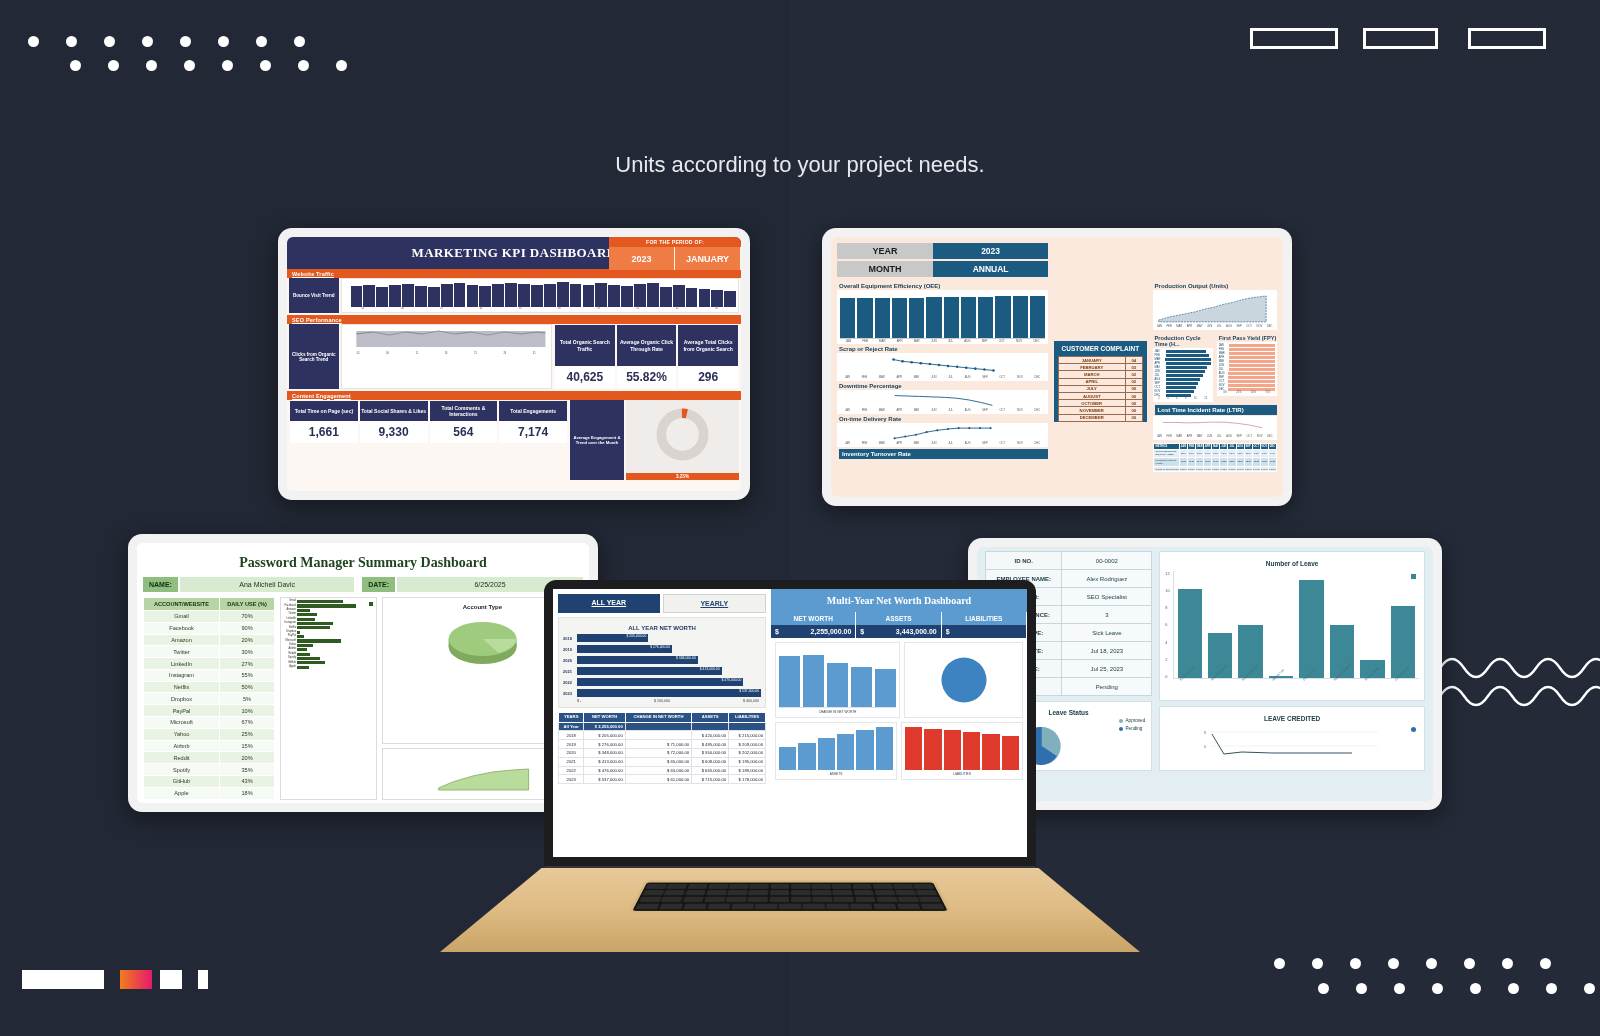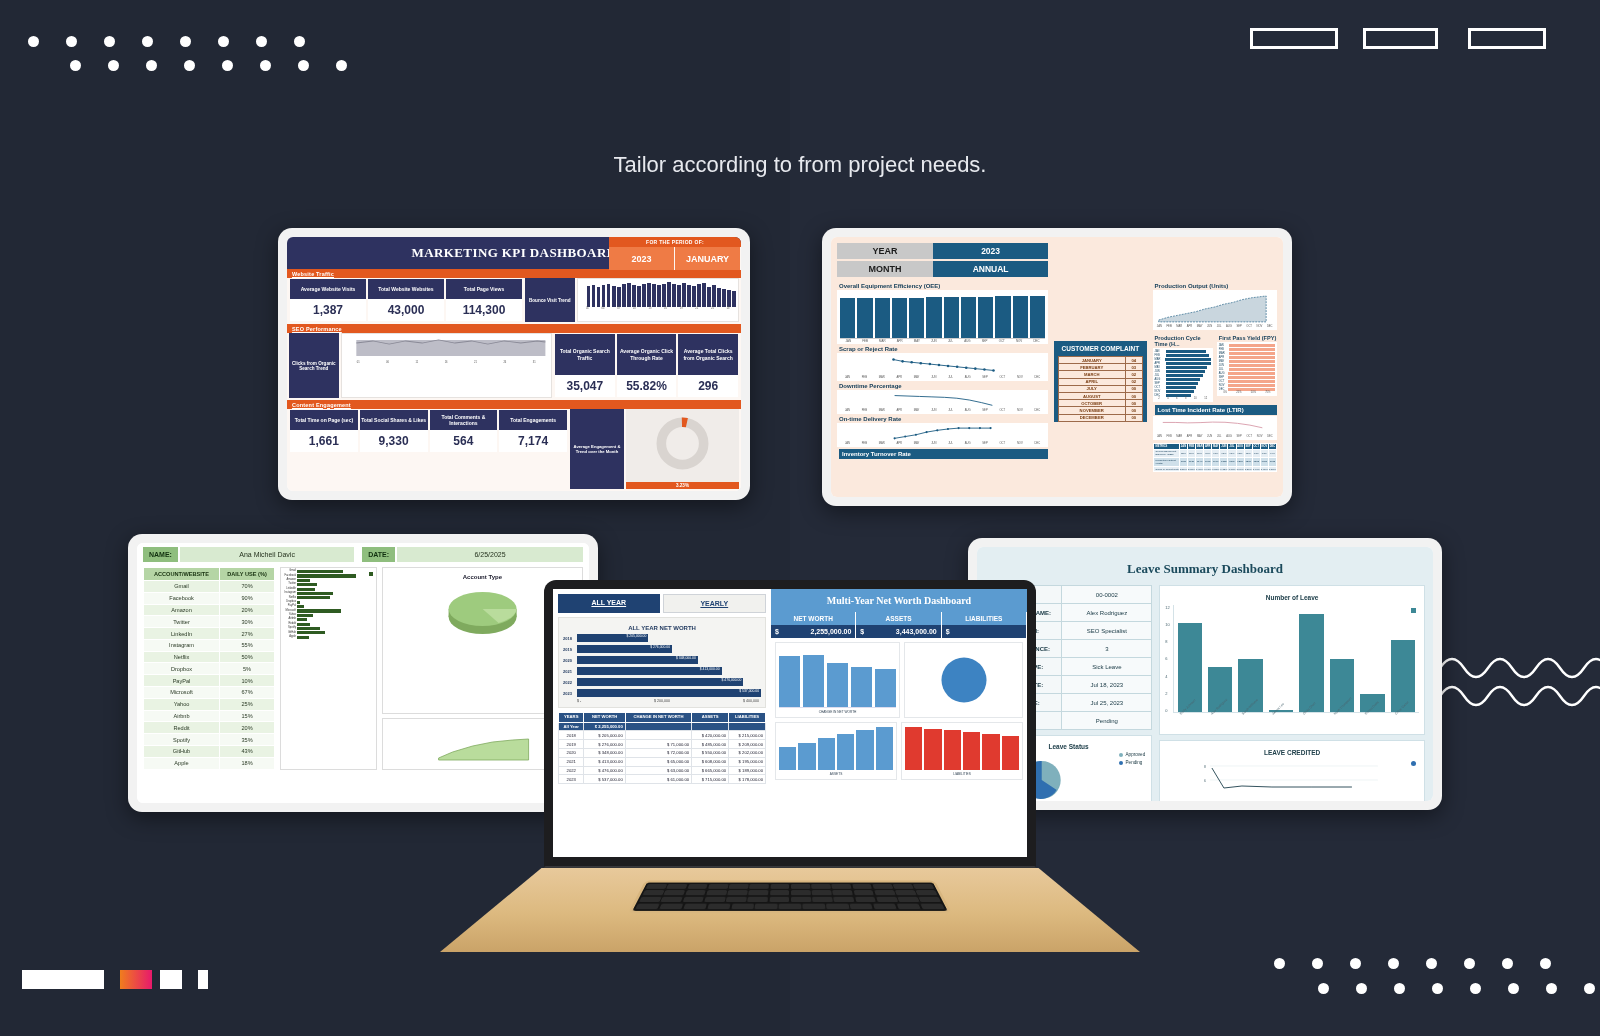--- a/index.html
+++ b/index.html
@@ -203,53 +203,39 @@
   <div class="bar-fill bf1"></div>
   <div class="bar-fill bf2"></div>
   <div class="bar-fill bf3"></div>
   <div class="bar-fill bf4"></div>
 
   <svg class="waves" viewBox="0 0 160 80" preserveAspectRatio="none">
     <path d="M0,28 Q12,10 24,28 T48,28 T72,28 T96,28 T120,28 T144,28 T168,28" fill="none" stroke="#fff" stroke-width="2.4"></path>
     <path d="M0,56 Q12,38 24,56 T48,56 T72,56 T96,56 T120,56 T144,56 T168,56" fill="none" stroke="#fff" stroke-width="2.4"></path>
   </svg>
 
-  <div class="page-sub">Tailor according to from project needs.</div>
+  <div class="page-sub">Units according to your project needs.</div>
 
   <div class="device" style="left:278px; top:228px; width:472px; height:272px;">
     <div class="screen">
       <div class="mk">
 
         <div style="position:relative;">
           <div class="mk-title">MARKETING KPI DASHBOARD</div>
           <div class="mk-period">
             <div class="lbl">FOR THE PERIOD OF:</div>
             <div class="row">
               <div>2023</div>
               <div>JANUARY</div>
             </div>
           </div>
         </div>
 
         <div class="sect">Website Traffic</div>
         <div style="display:flex; gap:2px; padding:0 2px;">
-          <div style="width:52%; display:flex;">
-            <div class="kpi">
-              <div class="h">Average Website Visits</div>
-              <div class="v">1,387</div>
-            </div>
-            <div class="kpi">
-              <div class="h">Total Website Websites</div>
-              <div class="v">43,000</div>
-            </div>
-            <div class="kpi">
-              <div class="h">Total Page Views</div>
-              <div class="v">114,300</div>
-            </div>
-          </div>
           <div style="width:11%; background:#2e3260; color:#fff; font-size:4.6px; font-weight:700;
                       display:flex; align-items:center; justify-content:center; text-align:center; padding:2px;">Bounce Visit Trend</div>
           <div class="chart-box" style="flex:1; padding:2px;">
             <div style="display:flex; align-items:flex-end; gap:1px; height:26px; padding-left:7px;">
               <span style="position:absolute; font-size:2.6px; color:#666; margin-left:-7px;"></span>
               <div style="flex:1; display:flex; align-items:flex-end; gap:1.1px; height:100%;">
                 <span style="flex:1;background:#2e3260;height:80%"></span>
                   <span style="flex:1;background:#2e3260;height:86%"></span>
                 <span style="flex:1;background:#2e3260;height:78%"></span>
                   <span style="flex:1;background:#2e3260;height:84%"></span>
@@ -311,21 +297,21 @@
                 <span>11</span>
                 <span>16</span>
                 <span>21</span>
                 <span>26</span>
                 <span>31</span>
               </div>
           </div>
           <div style="flex:1; display:flex;">
             <div class="kpi tall">
               <div class="h">Total Organic Search Traffic</div>
-              <div class="v">35,047</div>
+              <div class="v">40,625</div>
             </div>
             <div class="kpi tall">
               <div class="h">Average Organic Click Through Rate</div>
               <div class="v">55.82%</div>
             </div>
             <div class="kpi tall">
               <div class="h">Average Total Clicks from Organic Search</div>
               <div class="v">296</div>
             </div>
           </div>
@@ -795,20 +781,21 @@
             </table>
           </div>
         </div>
       </div>
     </div>
   </div>
 
   <div class="device" style="left:128px; top:534px; width:470px; height:278px;">
     <div class="screen">
       <div class="pw" style="padding:4px 6px;">
+        <div class="pw-title">Password Manager Summary Dashboard</div>
 
         <div style="display:flex; gap:8px;">
           <div class="pw-field" style="width:48%;">
             <div class="lab">NAME:</div>
             <div class="val">Ana Micheil Davic</div>
           </div>
           <div class="pw-field" style="flex:1;">
             <div class="lab">DATE:</div>
             <div class="val">6/25/2025</div>
           </div>
@@ -979,21 +966,20 @@
             </div>
           </div>
         </div>
       </div>
     </div>
   </div>
 
   <div class="device" style="left:968px; top:538px; width:474px; height:272px;">
     <div class="screen">
       <div class="lv" style="padding:4px 8px 6px;">
-        <div class="lv-title">Leave Summary Dashboard</div>
         <div style="display:flex; gap:7px;">
           <div style="width:38%;">
             <table class="lvt">
               <tbody>
                   <tr>
                     <td class="k">ID NO.</td>
                     <td class="v">00-0002</td>
                   </tr>
                   <tr>
                     <td class="k">EMPLOYEE NAME:</td>

